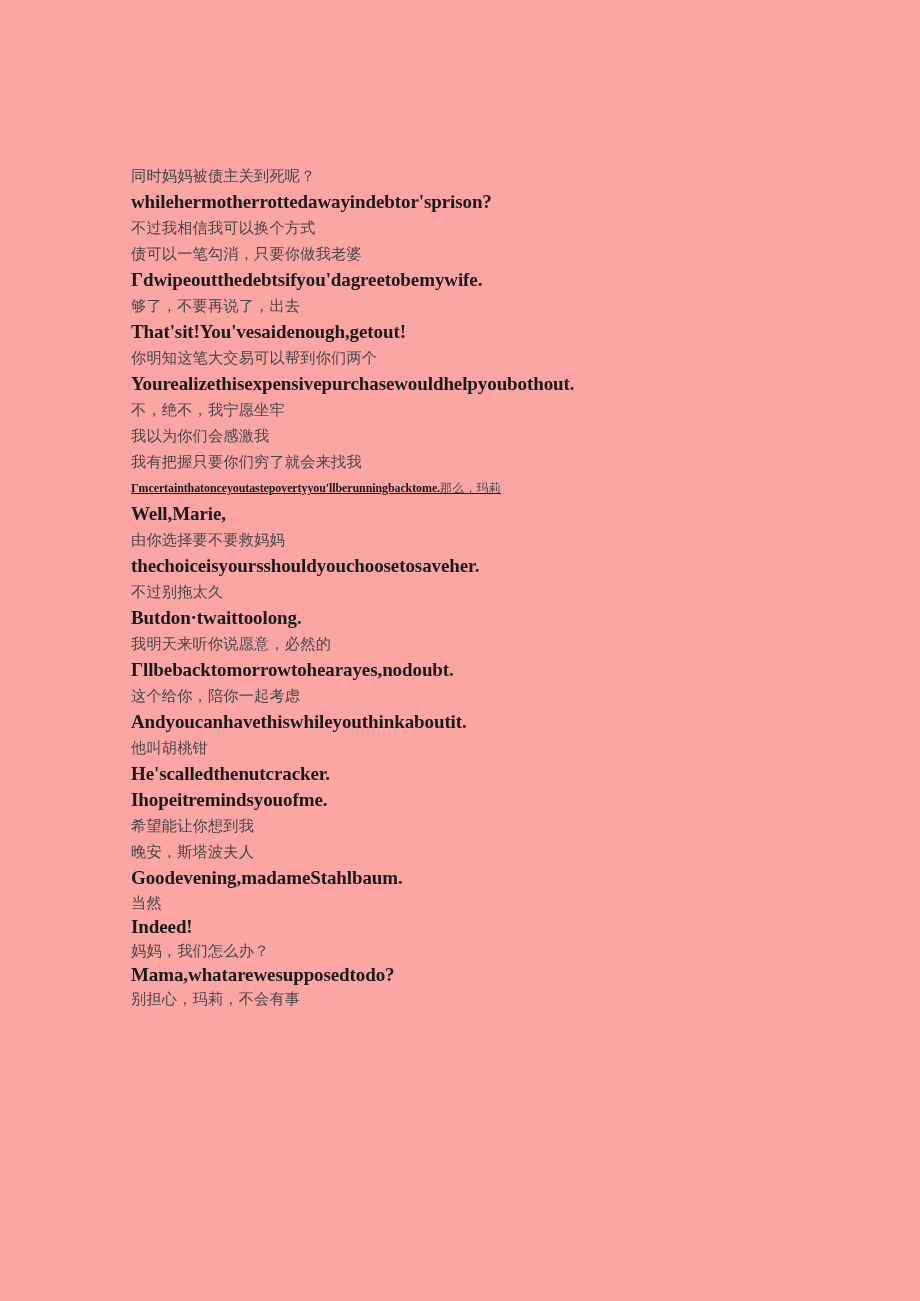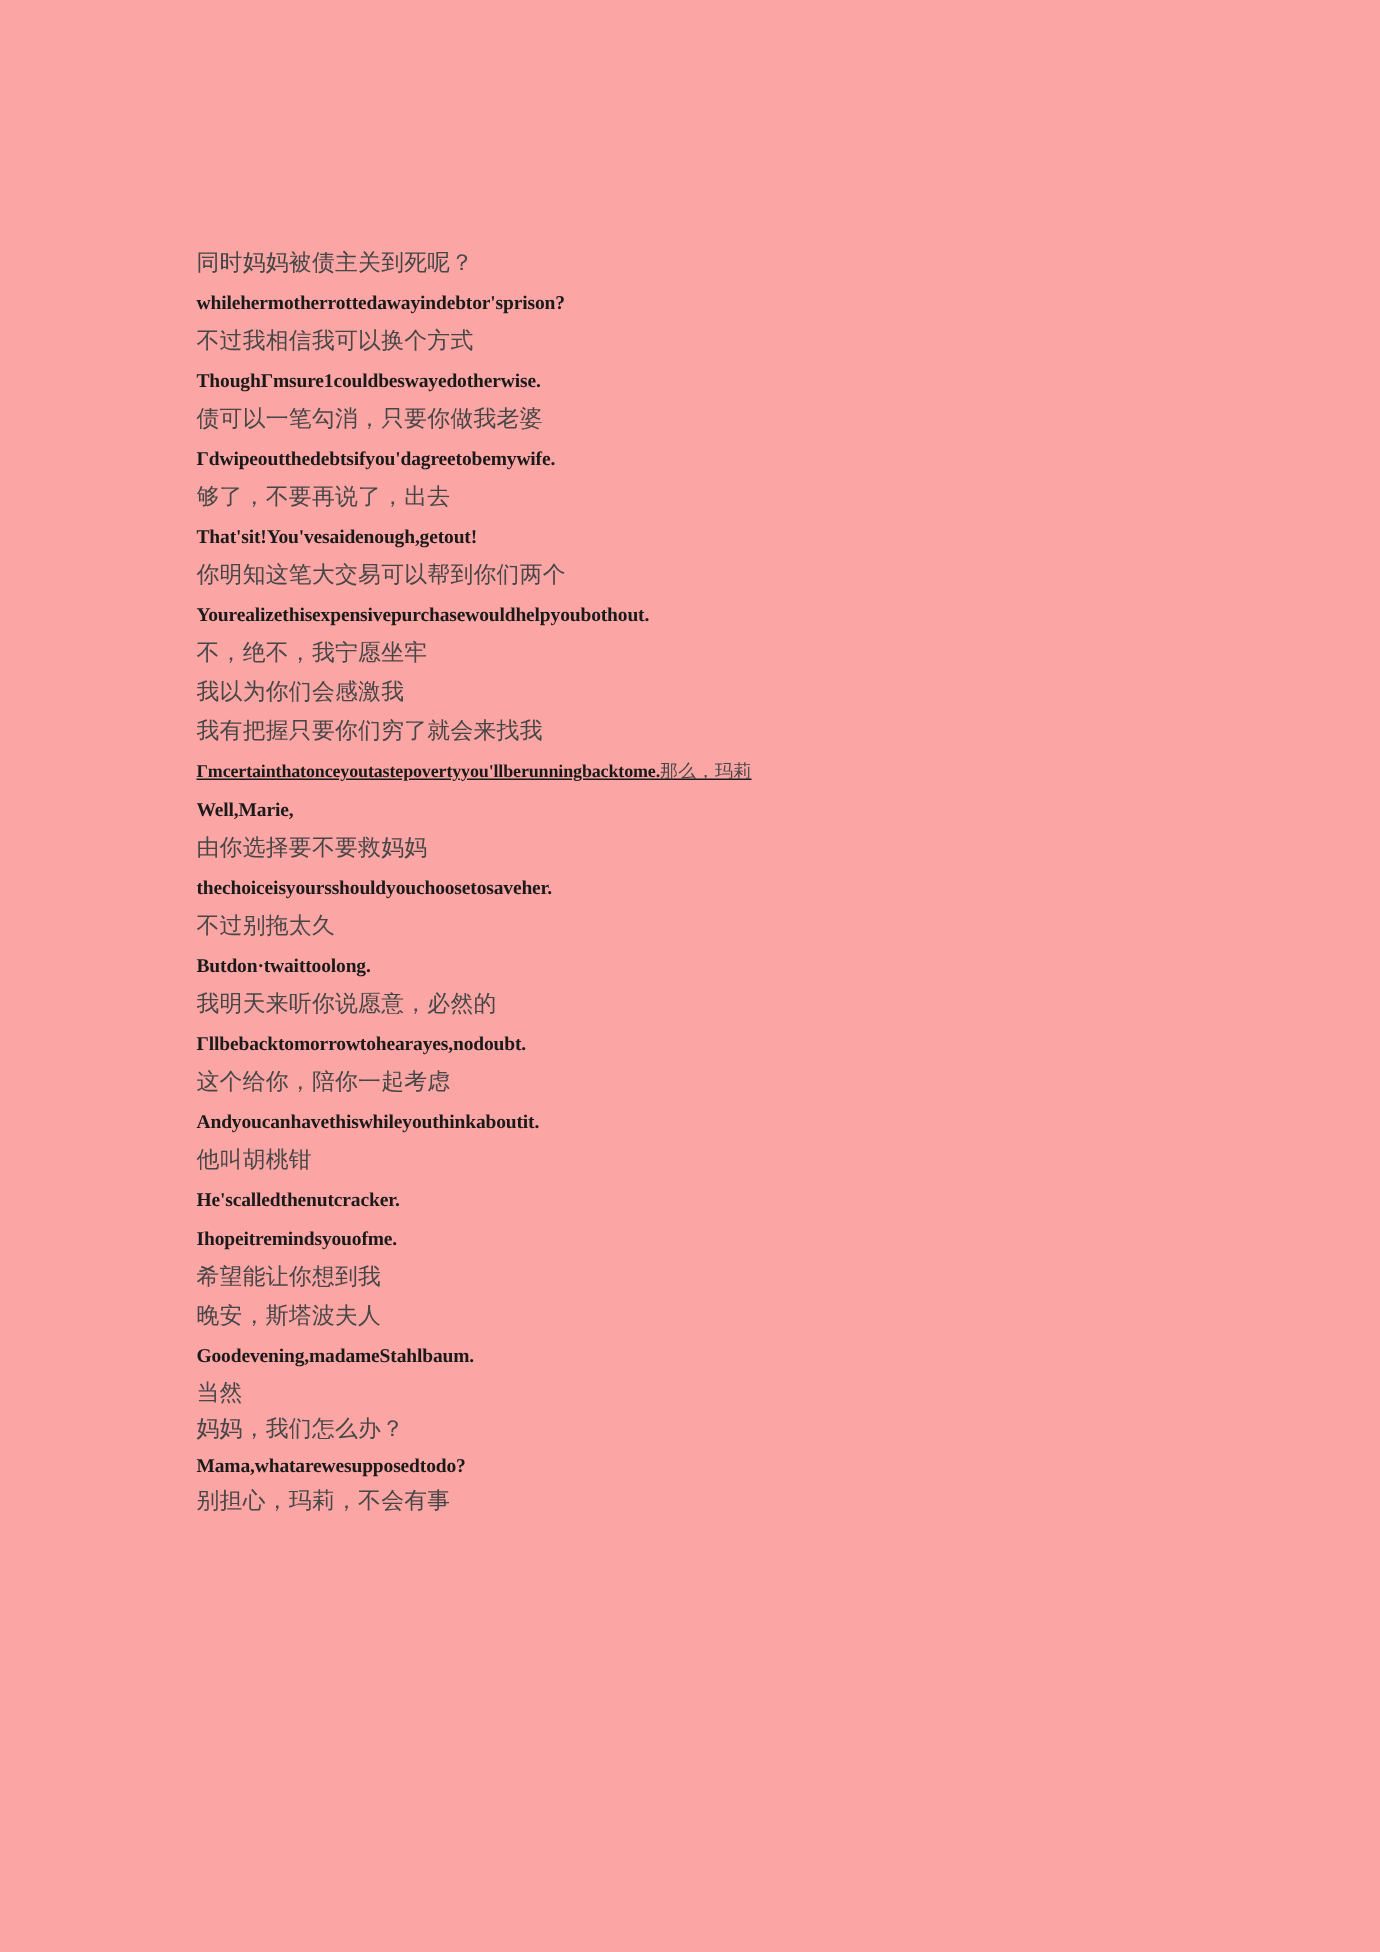--- a/index.html
+++ b/index.html
@@ -48,21 +48,21 @@
     font-weight: 400;
     font-size: 15.2px;
     line-height: 26px;
     letter-spacing: 0.2px;
   }
 
   
   .line.en {
     color: #1a1a1a;
     font-weight: 700;
-    font-size: 13px;
+    font-size: 19px;
     line-height: 26px;
     letter-spacing: -0.1px;
   }
 
   
   .line.mixed {
     color: #1a1a1a;
     font-weight: 700;
     font-size: 12px;
     line-height: 26px;
@@ -86,21 +86,20 @@
 <body>
 
 <div id="page">
 
   <div id="transcript">
 
     <p class="line zh">同时妈妈被债主关到死呢？</p>
     <p class="line en">whilehermotherrottedawayindebtor'sprison?</p>
 
     <p class="line zh">不过我相信我可以换个方式</p>
-    <p class="line en">ThoughГmsure1couldbeswayedotherwise.</p>
 
     <p class="line zh">债可以一笔勾消，只要你做我老婆</p>
     <p class="line en">Гdwipeoutthedebtsifyou'dagreetobemywife.</p>
 
     <p class="line zh">够了，不要再说了，出去</p>
     <p class="line en">That'sit!You'vesaidenough,getout!</p>
 
     <p class="line zh">你明知这笔大交易可以帮到你们两个</p>
     <p class="line en">Yourealizethisexpensivepurchasewouldhelpyoubothout.</p>
 
@@ -129,20 +128,21 @@
     <p class="line en">He'scalledthenutcracker.</p>
 
     <p class="line en">Ihopeitremindsyouofme.</p>
     <p class="line zh">希望能让你想到我</p>
 
     <p class="line zh">晚安，斯塔波夫人</p>
     <p class="line en">Goodevening,madameStahlbaum.</p>
 
     <div class="tight">
       <p class="line zh">当然</p>
+      <p class="line en">Indeed!</p>
 
       <p class="line zh">妈妈，我们怎么办？</p>
       <p class="line en">Mama,whatarewesupposedtodo?</p>
 
       <p class="line zh">别担心，玛莉，不会有事</p>
     </div>
 
   </div>
 </div>
 

